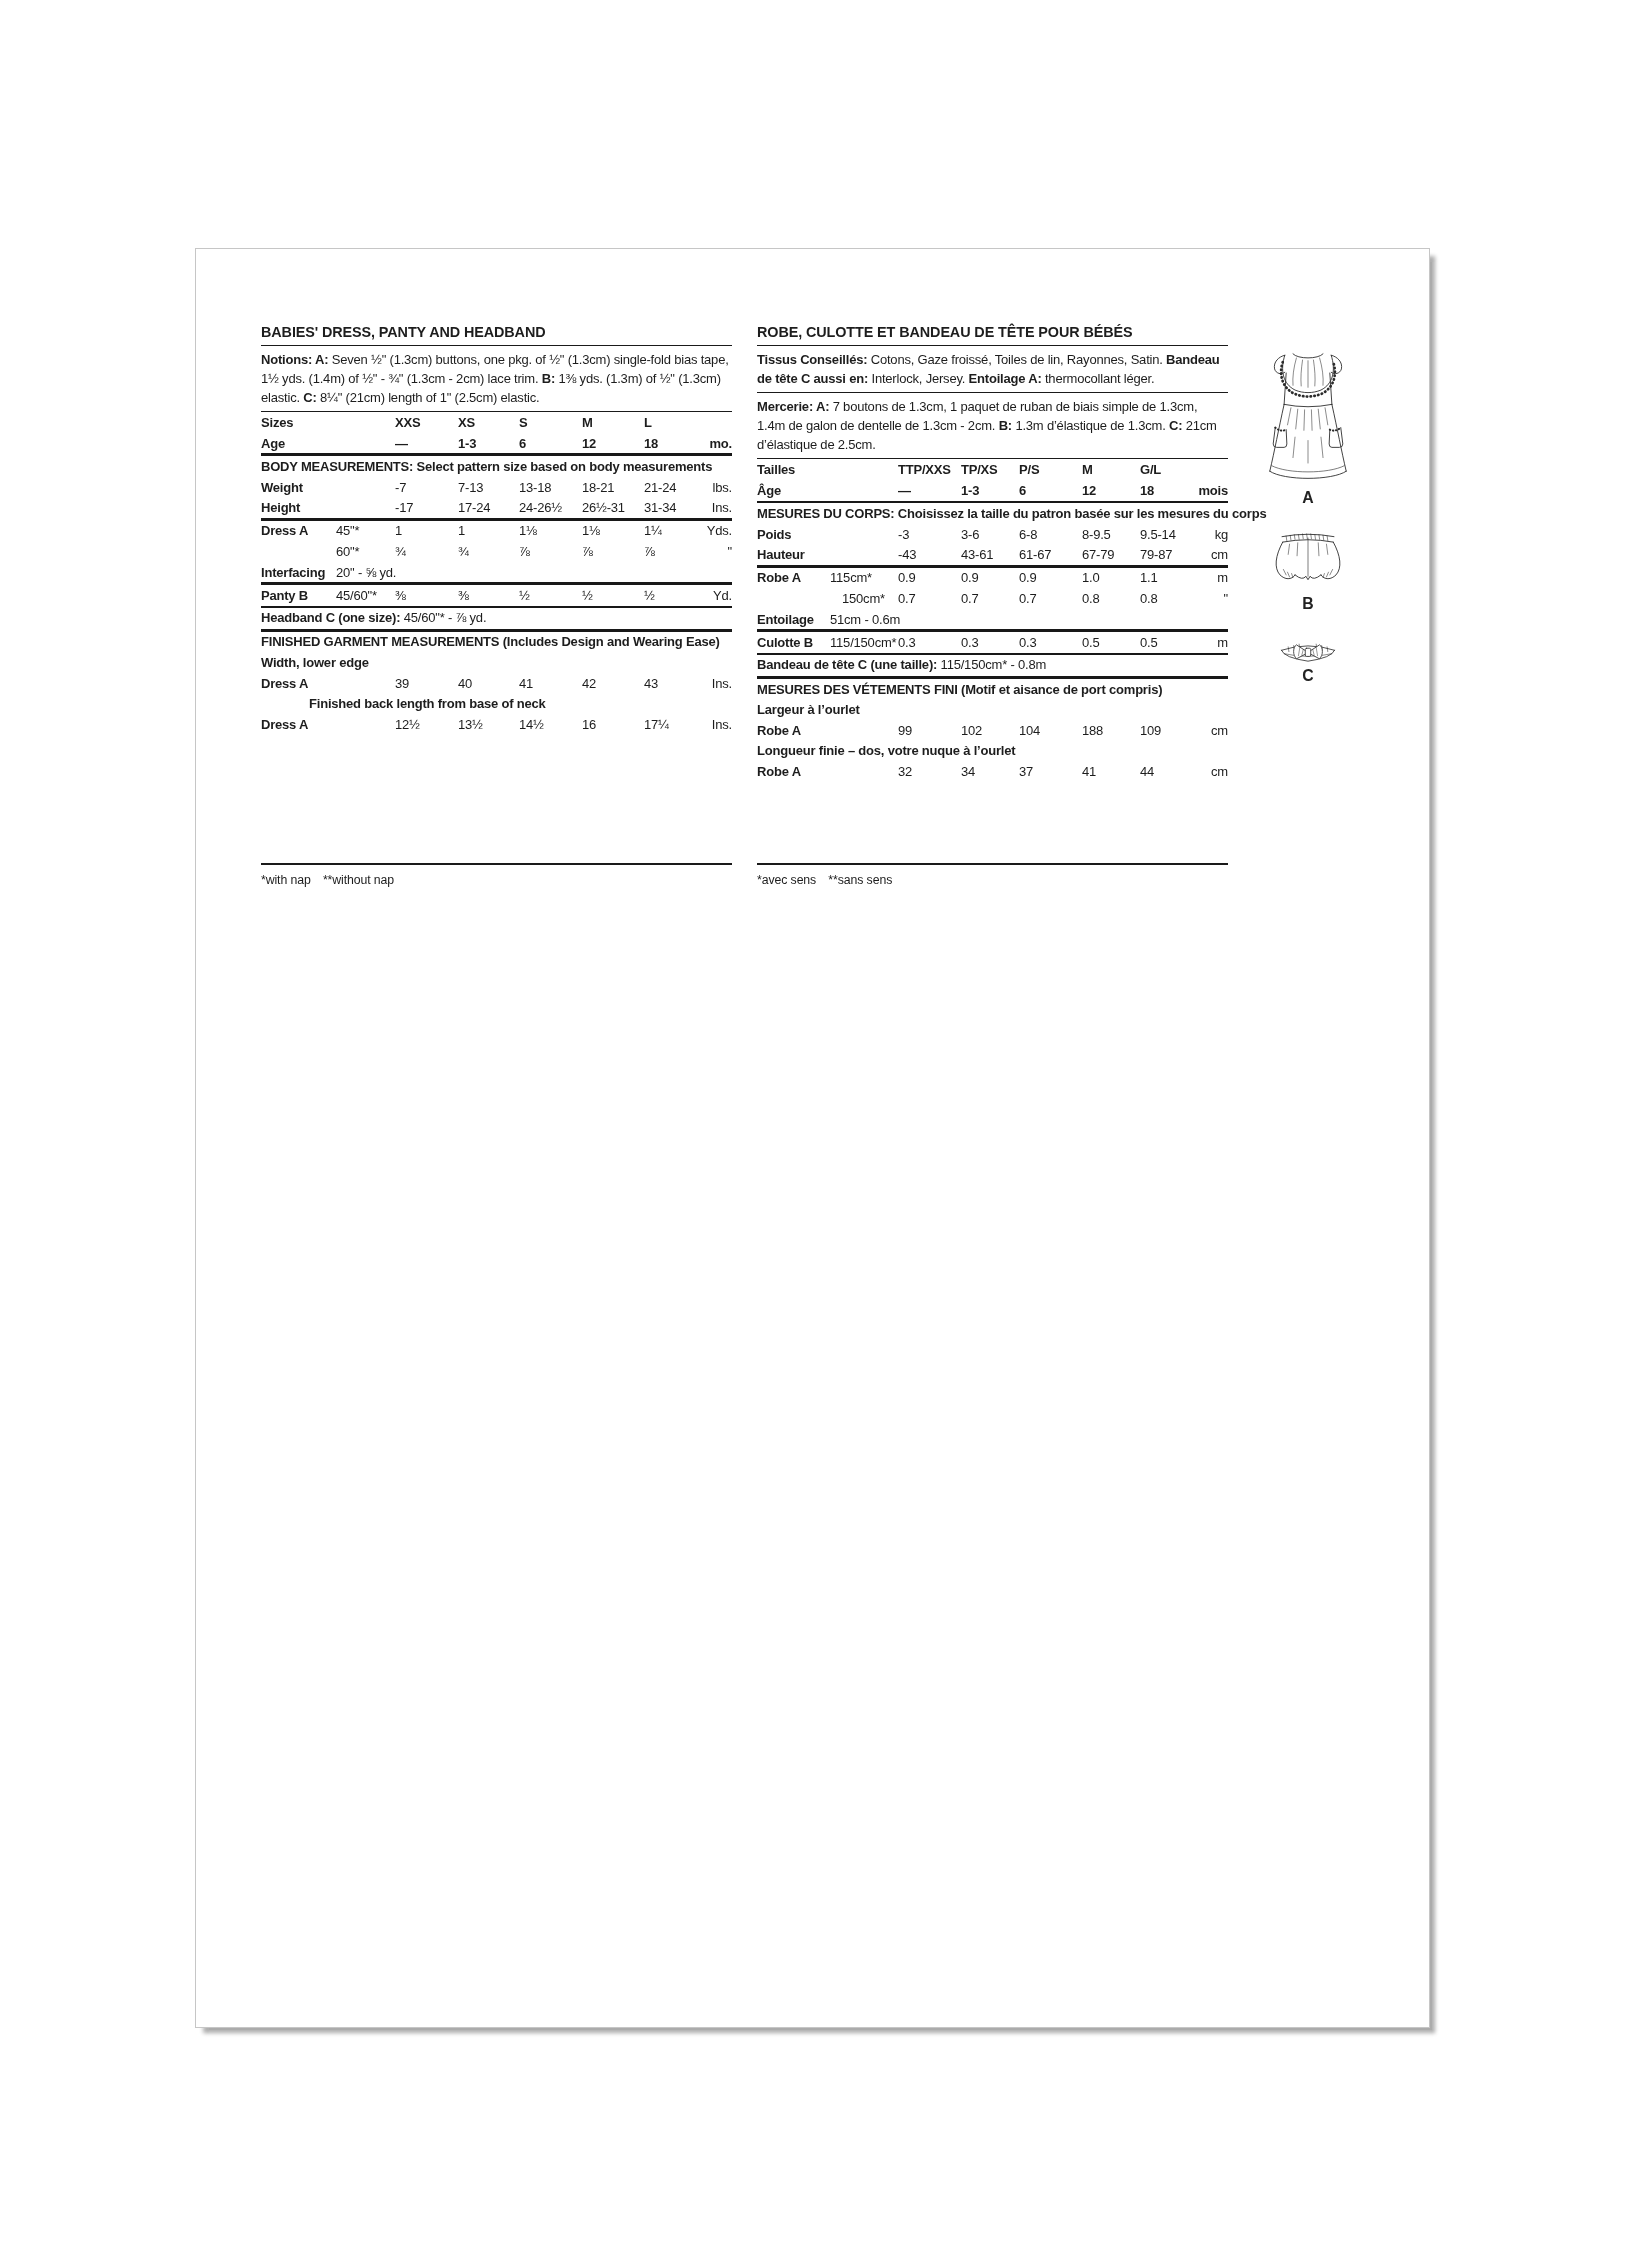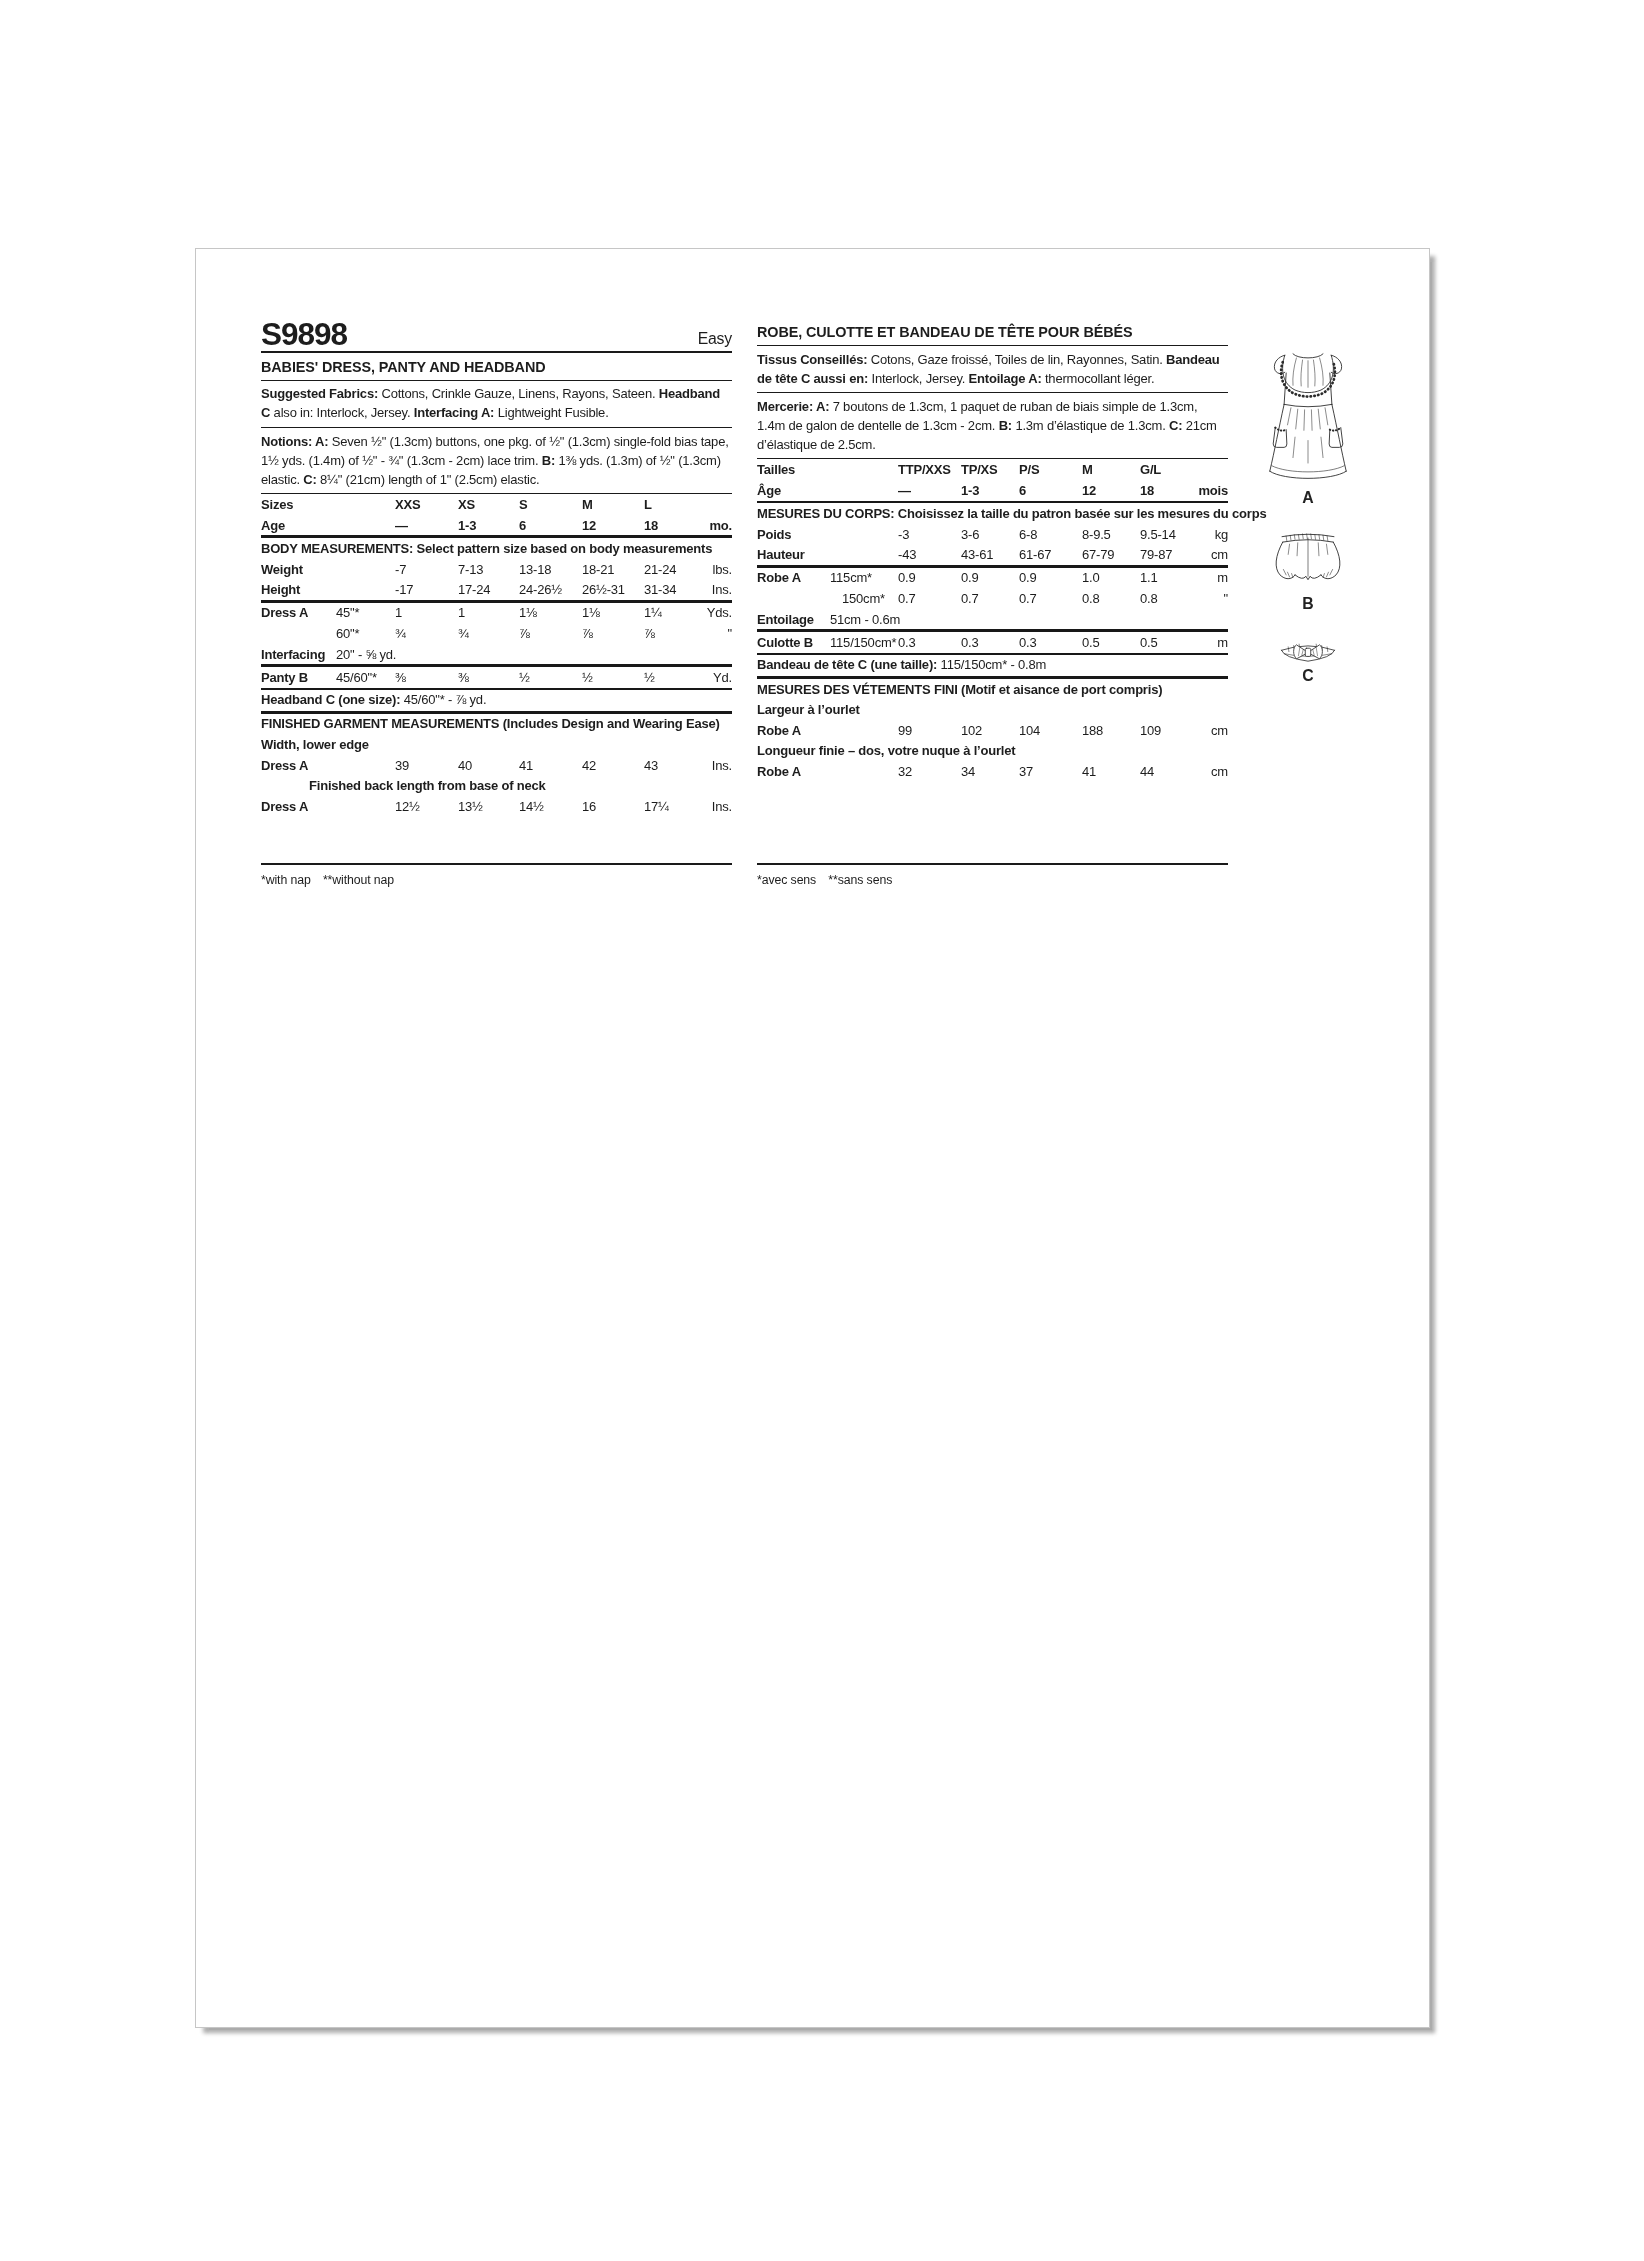--- a/index.html
+++ b/index.html
@@ -33,26 +33,21 @@
   .fig-label{position:absolute;width:100%;text-align:center;font-size:15.8px;font-weight:700;color:#222;}
   svg{display:block;}
 </style>
 </head>
 <body>
 <div class="canvas">
 
 <div class="sheet">
 
   <div class="col col-en">
-    <div class="code-row">
-      <span class="code">S9898</span>
-      <span class="diff">Easy</span>
-    </div>
     <div class="heading">BABIES' DRESS, PANTY AND HEADBAND</div>
-    <div class="para h2l"><span class="b">Suggested Fabrics:</span><span> Cottons, Crinkle Gauze, Linens, Rayons, Sateen. </span><span class="b">Headband C</span><span> also in: Interlock, Jersey. </span><span class="b">Interfacing A:</span><span> Lightweight Fusible.</span></div>
     <div class="para h3l"><span class="b">Notions: A:</span><span> Seven ½" (1.3cm) buttons, one pkg. of ½" (1.3cm) single-fold bias tape, 1½ yds. (1.4m) of ½" - ¾" (1.3cm - 2cm) lace trim. </span><span class="b">B:</span><span> 1⅜ yds. (1.3m) of ½" (1.3cm) elastic. </span><span class="b">C:</span><span> 8¼" (21cm) length of 1" (2.5cm) elastic.</span></div>
 
     <div class="t-row en-grid">
           <span class="b col1" style="grid-column: 1 / span 1;">Sizes</span>
           <span class="col2" style="grid-column: 2 / span 1;"></span>
           <span class="b col3" style="grid-column: 3 / span 1;">XXS</span>
           <span class="b col4" style="grid-column: 4 / span 1;">XS</span>
           <span class="b col5" style="grid-column: 5 / span 1;">S</span>
           <span class="b col6" style="grid-column: 6 / span 1;">M</span>
           <span class="b col7" style="grid-column: 7 / span 1;">L</span>

